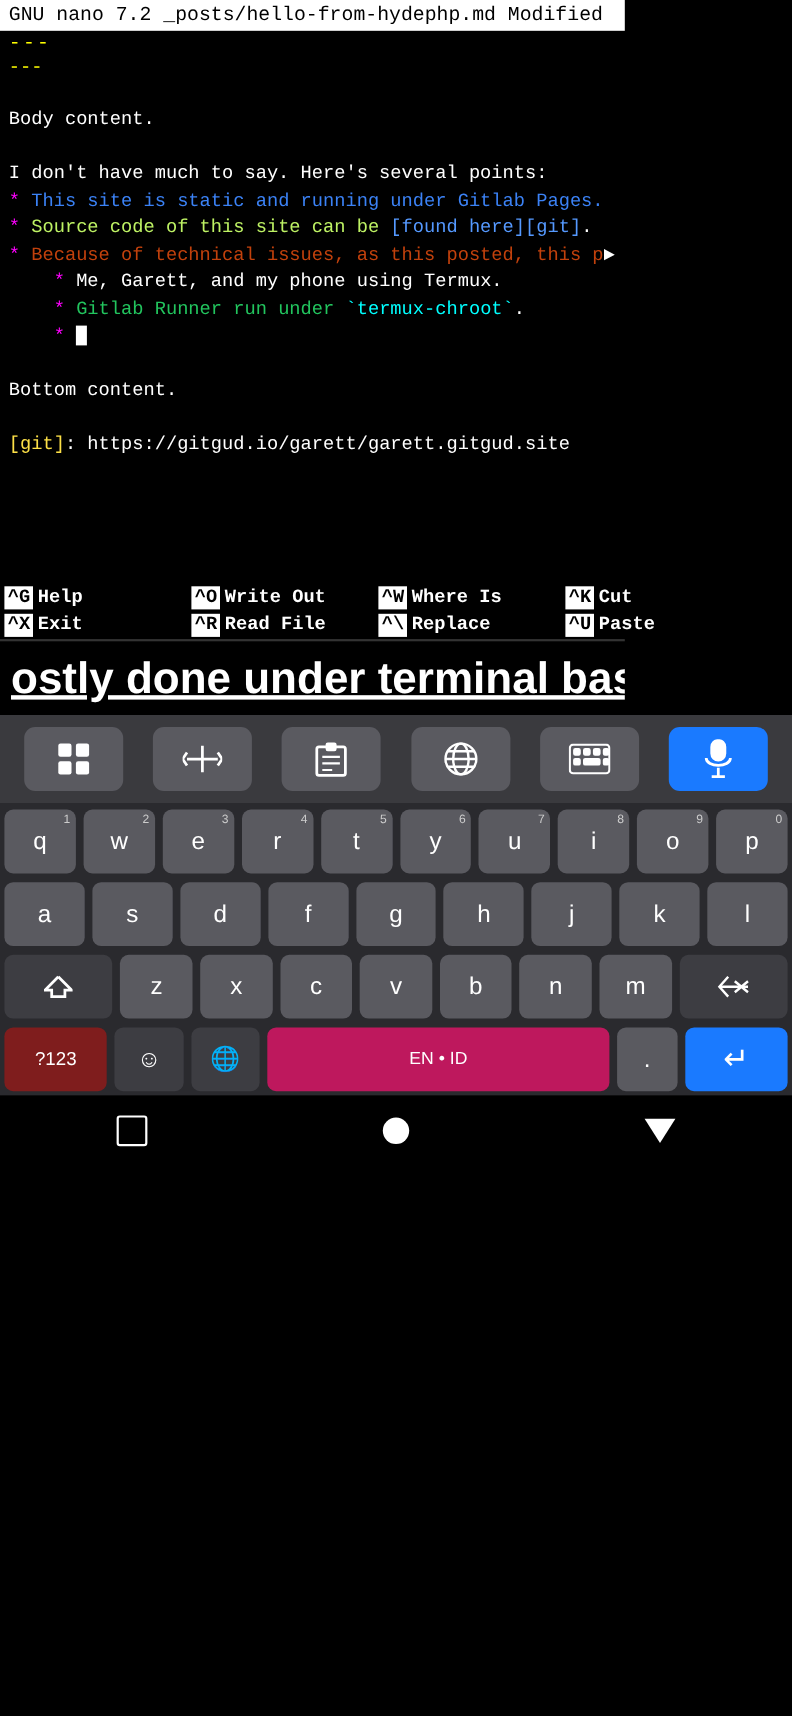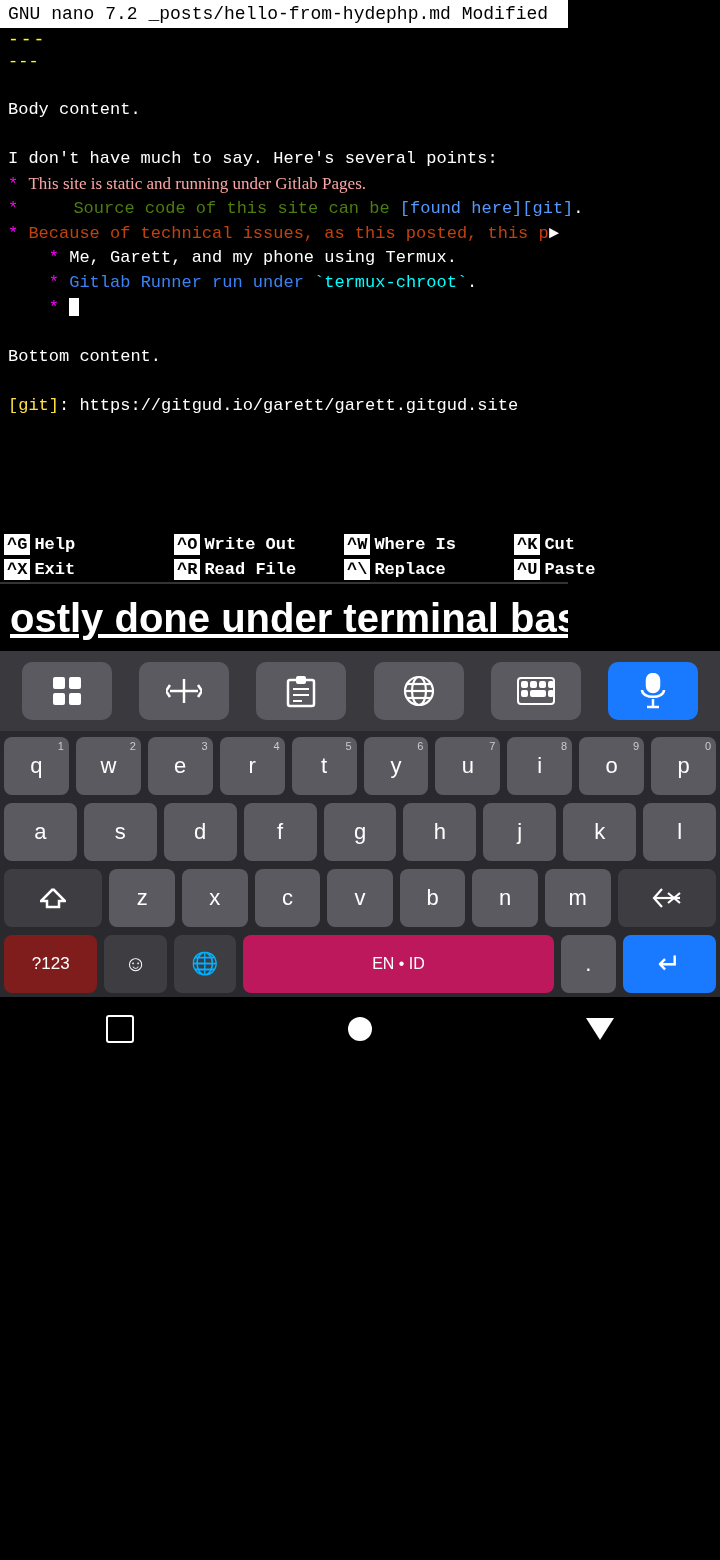--- a/index.html
+++ b/index.html
@@ -279,28 +279,28 @@
 
   <div style="color:#ffff00;padding:2px 8px;font-size:17px;">---</div>
 
   <div id="body-area" style="padding:0 8px;font-size:17px;line-height:1.45;">
     <span class="line">&nbsp;</span>
     <span class="line line-white">Body content.</span>
     <span class="line">&nbsp;</span>
     <span class="line line-white">I don't have much to say. Here's several points:</span>
 
 
-    <span class="line"><span style="color:#ff00ff;">* </span><span style="color:#fca5a5;font-family:Liberation Serif, serif;">This site is static and running under Gitlab Pages.</span></span>
-
-    <span class="line"><span style="color:#ff00ff;">* </span><span style="color:#4d7c0f;margin-left:45px;">Source code of this site can be </span><span style="color:#5599ff;">[found here][git]</span><span style="color:#fff;">.</span></span>
+    <span class="line"><span style="color:#ff00ff;">* </span><span style="color:#3b82f6;">This site is static and running under Gitlab Pages.</span></span>
+
+    <span class="line"><span style="color:#ff00ff;">* </span><span style="color:#bef264;">Source code of this site can be </span><span style="color:#5599ff;">[found here][git]</span><span style="color:#fff;">.</span></span>
 
     <span class="line"><span style="color:#ff00ff;">* </span><span style="color:#c2410c;margin-top:47px;">Because of technical issues, as this posted, this p</span><span style="color:#fff;">►</span></span>
 
     <span class="line"><span style="color:#fff;">    </span><span style="color:#ff00ff;">* </span><span style="color:#fff;">Me, Garett, and my phone using Termux.</span></span>
-    <span class="line"><span style="color:#fff;">    </span><span style="color:#ff00ff;">* </span><span style="color:#3b82f6;">Gitlab Runner run under </span><span style="color:#00ffff;">`termux-chroot`</span><span style="color:#fff;">.</span></span>
+    <span class="line"><span style="color:#fff;">    </span><span style="color:#ff00ff;">* </span><span style="color:#22c55e;">Gitlab Runner run under </span><span style="color:#00ffff;">`termux-chroot`</span><span style="color:#fff;">.</span></span>
     <span class="line"><span style="color:#fff;">    </span><span style="color:#ff00ff;">* </span><span id="cursor"></span></span>
 
     <span class="line">&nbsp;</span>
     <span class="line line-white">Bottom content.</span>
     <span class="line">&nbsp;</span>
     <span class="line"><span style="color:#fde047;">[git]</span><span style="color:#fff;">: https://gitgud.io/garett/garett.gitgud.site</span></span>
     <span class="line">&nbsp;</span>
     <span class="line">&nbsp;</span>
     <span class="line">&nbsp;</span>
     <span class="line">&nbsp;</span>

